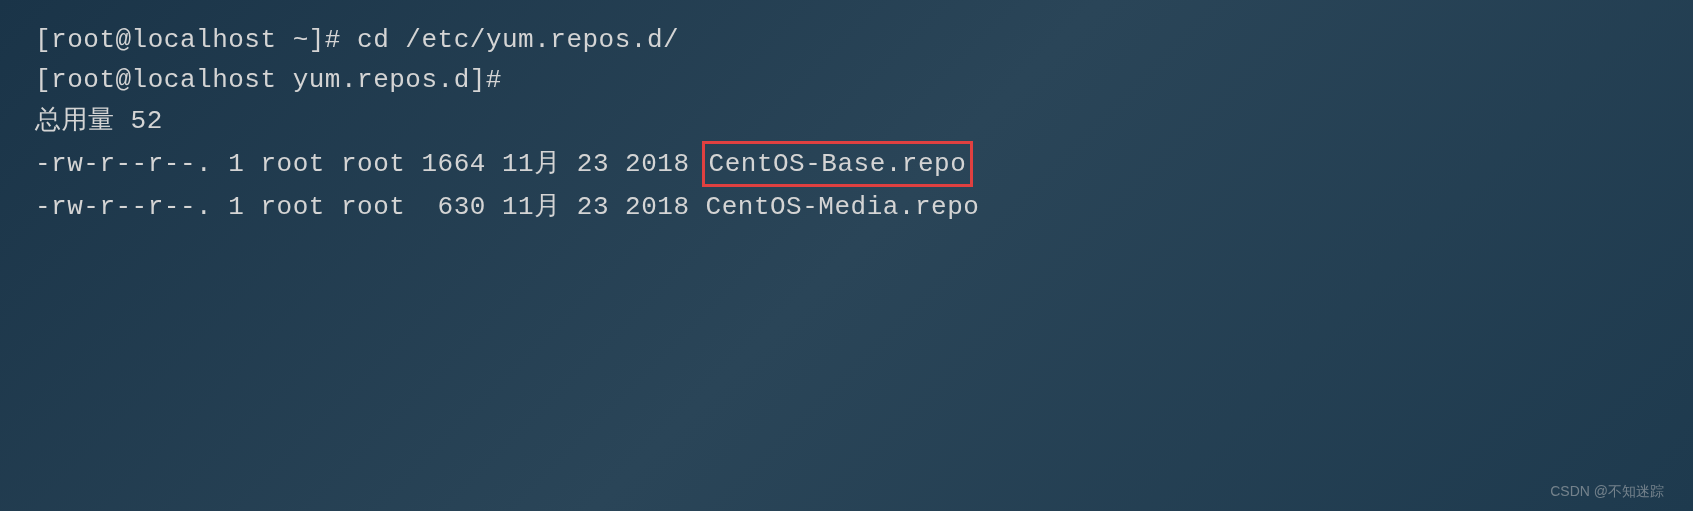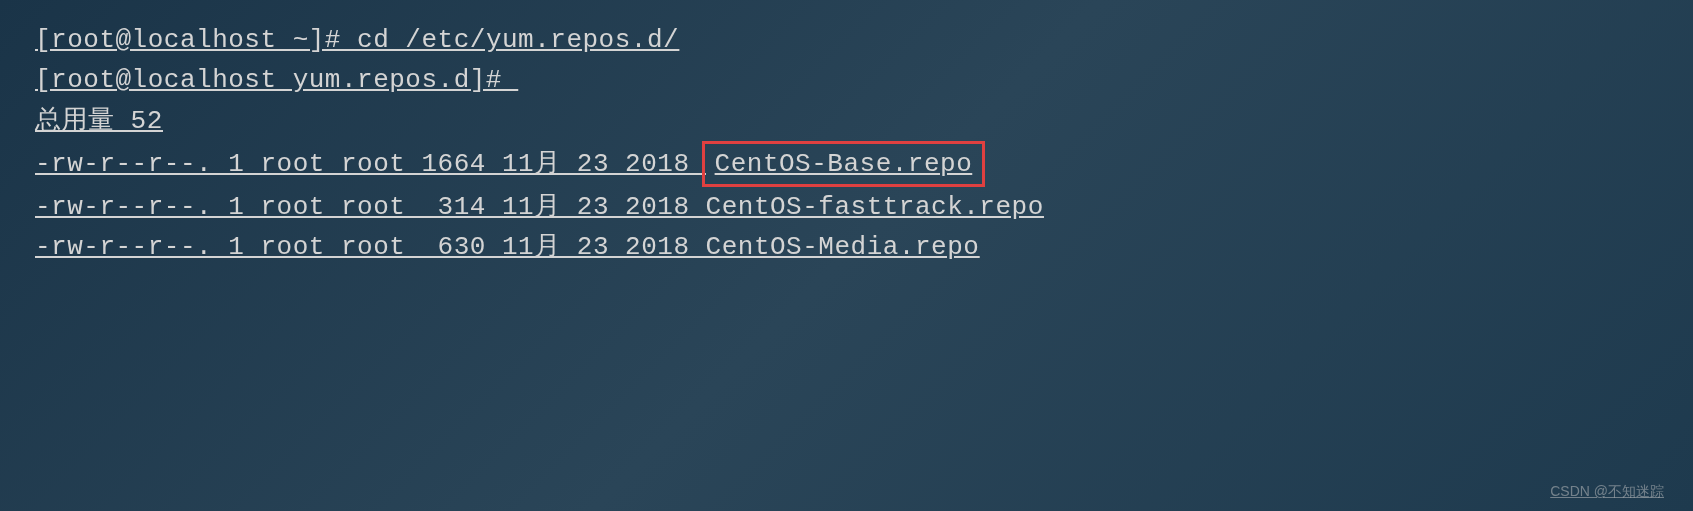--- a/index.html
+++ b/index.html
@@ -1,39 +1,38 @@
 <!DOCTYPE html>
 <html><head>
   <meta charset="utf-8">
   <style>
     * {
       margin: 0;
       padding: 0;
       box-sizing: border-box;
-      text-decoration: underline;
     }
     body {
       background: linear-gradient(135deg, #1a3448 0%, #2a4558 50%, #1e3a4e 100%);
       font-family: "Courier New", Consolas, monospace;
       font-size: 26px;
       color: #d4d4d4;
       padding: 20px 35px;
       line-height: 1.55;
       width: 1693px;
       height: 511px;
       position: relative;
       overflow: hidden;
     }
     .line {
       white-space: pre;
       letter-spacing: 0.5px;
     }
     .highlight-box {
       border: 3px solid #e04040;
-      padding: 0 10px;
+      padding: 0 4px;
       display: inline-block;
       margin-left: -4px;
     }
     .watermark {
       position: absolute;
       bottom: 8px;
       right: 29px;
       font-family: Arial, sans-serif;
       font-size: 14px;
       color: rgba(200, 200, 200, 0.5);
@@ -41,17 +40,16 @@
     }
   </style>
 </head>
 <body>
 
 <div>
   <div class="line"><span>[root@localhost ~]# </span><span>cd /etc/yum.repos.d/</span></div>
   <div class="line"><span>[root@localhost yum.repos.d]# </span></div>
   <div class="line">总用量 52</div>
   <div class="line"><span>-rw-r--r--. 1 root root 1664 11月 23 2018 </span><span class="highlight-box">CentOS-Base.repo</span></div>
-  <div class="line">-rw-r--r--. 1 root root  314 11月 23 2018 CentOS-fasttrack.repo</div>
   <div class="line">-rw-r--r--. 1 root root  630 11月 23 2018 CentOS-Media.repo</div>
 </div>
 
 <div class="watermark">CSDN @不知迷踪</div>
 
 </body></html>

